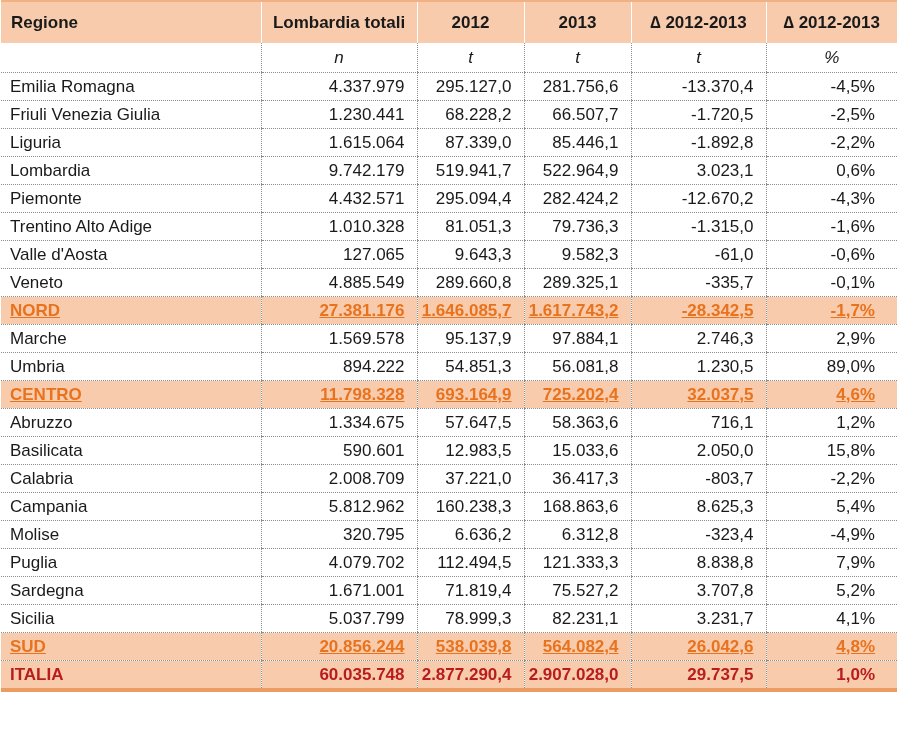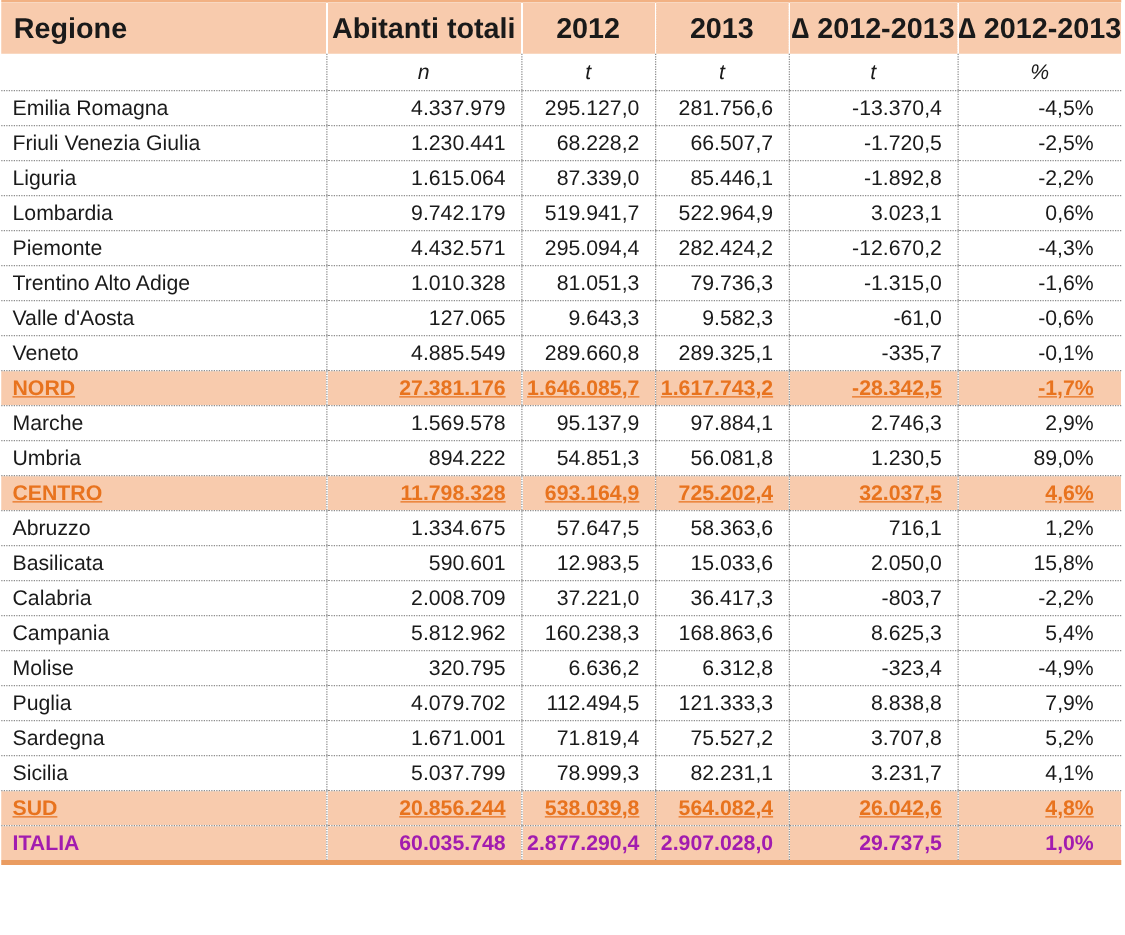--- a/index.html
+++ b/index.html
@@ -28,21 +28,21 @@
     border-bottom: 4px solid var(--bottom-border);
   }
   th, td {
     overflow: hidden;
     white-space: nowrap;
     padding: 0;
   }
   tr.head th {
     background: var(--header-fill);
     height: 41px;
-    font-size: 23px;
+    font-size: 17px;
     font-weight: bold;
     text-align: center;
     border-left: 1px dotted rgba(255,255,255,0.9);
   }
   tr.head th:first-child {
     text-align: left;
     padding-left: 10px;
     border-left: none;
   }
   tr.units td {
@@ -75,41 +75,41 @@
     padding-right: 22px;
   }
   tbody tr.subtotal td {
     background: var(--header-fill);
     color: var(--accent-text);
     font-weight: bold;
     text-decoration: underline;
   }
   tbody tr.total td {
     background: var(--header-fill);
-    color: #a21caf;
+    color: #b91c1c;
     font-weight: bold;
     border-bottom: none;
   }
 </style>
 </head>
 <body>
 
 <table class="regions">
   <colgroup>
     <col style="width:260px">
     <col style="width:156px">
     <col style="width:107px">
     <col style="width:107px">
     <col style="width:135px">
     <col style="width:131px">
   </colgroup>
   <thead>
     <tr class="head">
       <th>Regione</th>
-      <th>Abitanti totali</th>
+      <th>Lombardia totali</th>
       <th>2012</th>
       <th>2013</th>
       <th>∆ 2012-2013</th>
       <th>∆ 2012-2013</th>
     </tr>
     <tr class="units">
       <td></td>
       <td>n</td>
       <td>t</td>
       <td>t</td>

